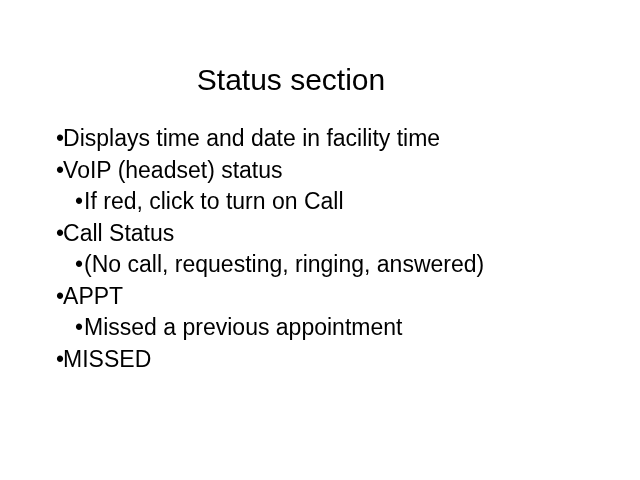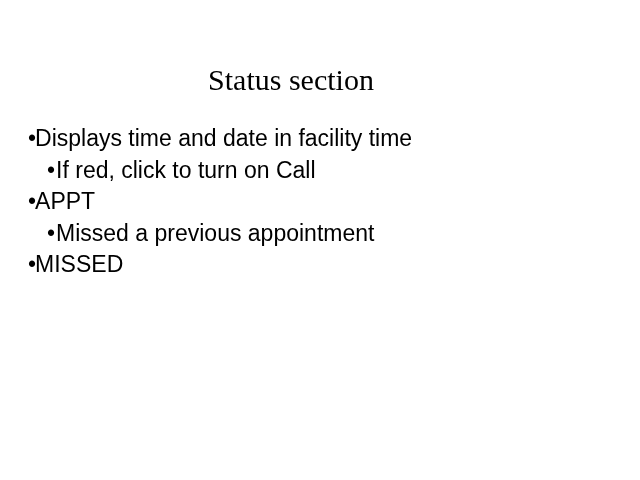--- a/index.html
+++ b/index.html
@@ -28,34 +28,34 @@
     top: 42px;
     left: 0;
     width: 582px;
     text-align: center;
     font-size: 30px;
     line-height: 36px;
     font-weight: normal;
     color: #000000;
     letter-spacing: 0px;
     white-space: nowrap;
-    font-family: Liberation Serif, serif;
   }
   .body-list {
     position: absolute;
     top: 123px;
     left: 28px;
     width: 600px;
   }
   .bullet-line {
     display: block;
     font-size: 23px;
     line-height: 31.5px;
     color: #000000;
     white-space: nowrap;
+    margin-left: 28px;
   }
   .bullet-line.level-1 {
     padding-left: 0px;
   }
   .bullet-line.level-2 {
     padding-left: 19px;
   }
   .bullet-mark {
     display: inline;
     font-size: 23px;
@@ -76,26 +76,35 @@
 <div class="slide">
 
   <h1 class="slide-title">Status section</h1>
 
   <div class="body-list">
 
     <div class="bullet-line level-1">
       <span class="bullet-mark">•</span><span class="bullet-text">Displays time and date in facility time</span>
     </div>
 
+    <div class="bullet-line level-1">
+      <span class="bullet-mark">•</span><span class="bullet-text">VoIP (headset) status</span>
+    </div>
 
     <div class="bullet-line level-2">
       <span class="bullet-mark">•</span><span class="bullet-text">If red, click to turn on Call</span>
     </div>
 
+    <div class="bullet-line level-1">
+      <span class="bullet-mark">•</span><span class="bullet-text">Call Status</span>
+    </div>
 
+    <div class="bullet-line level-2">
+      <span class="bullet-mark">•</span><span class="bullet-text">(No call, requesting, ringing, answered)</span>
+    </div>
 
     <div class="bullet-line level-1">
       <span class="bullet-mark">•</span><span class="bullet-text">APPT</span>
     </div>
 
 
     <div class="bullet-line level-2">
       <span class="bullet-mark">•</span><span class="bullet-text">Missed a previous appointment</span>
     </div>
 

